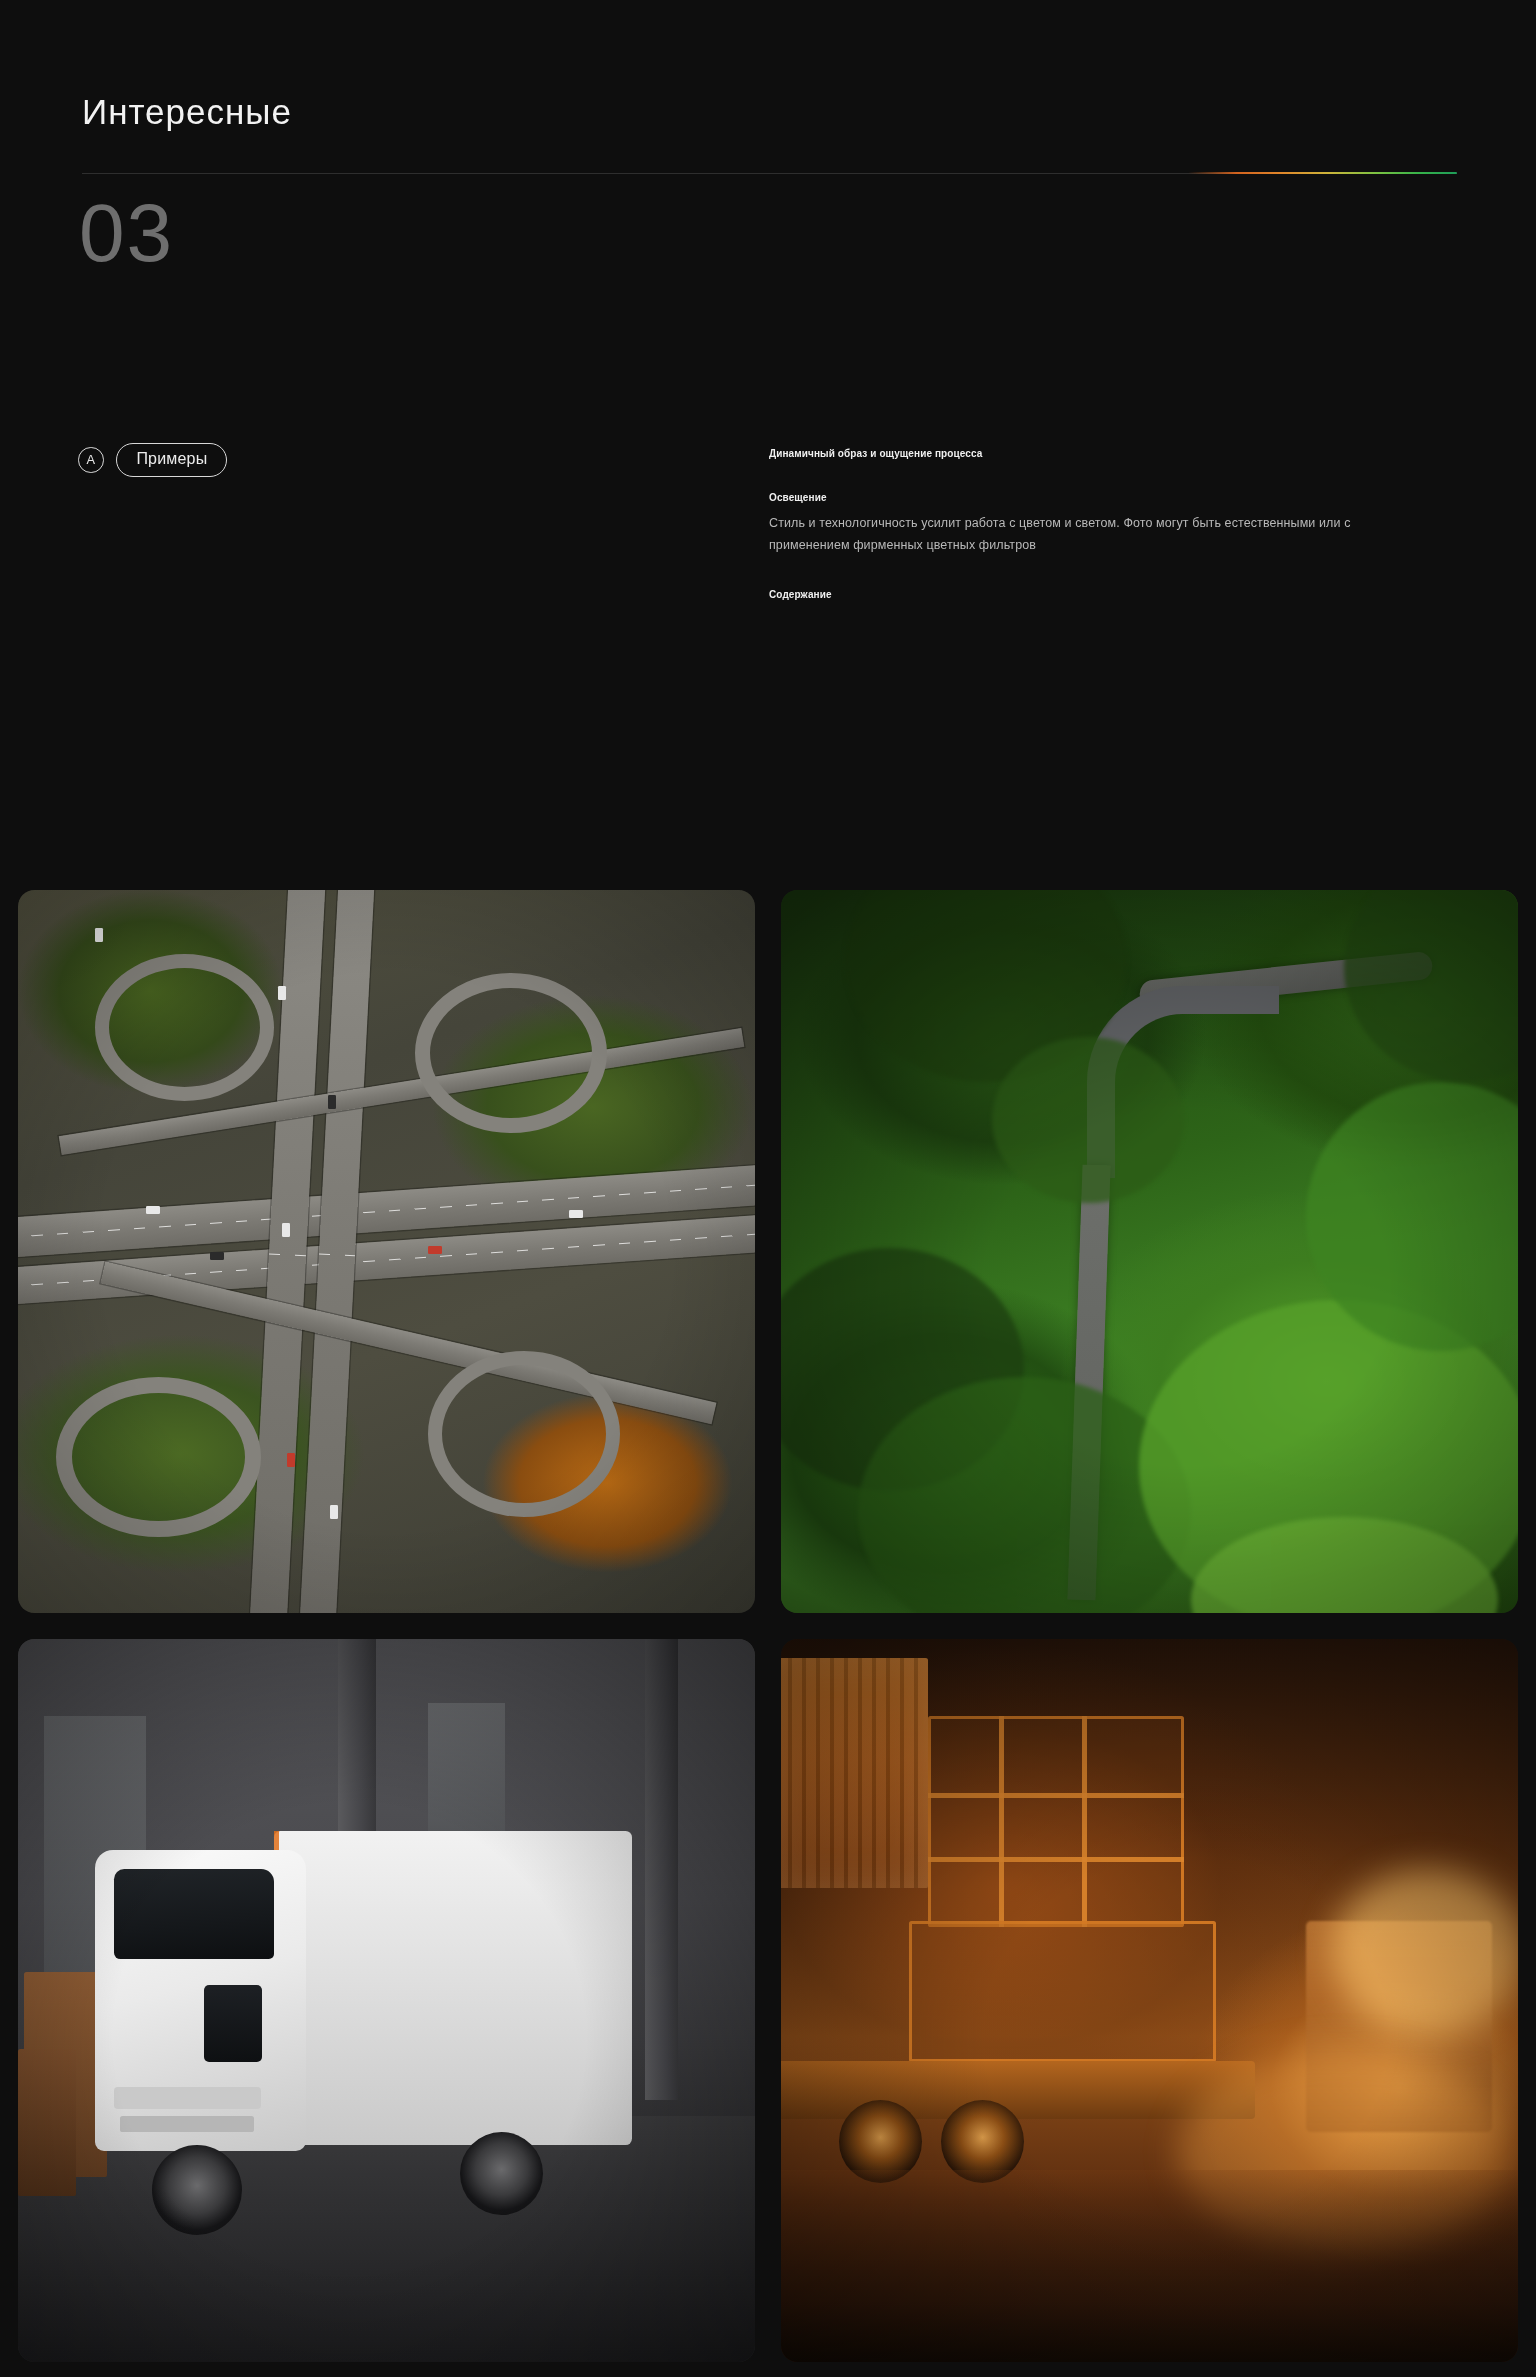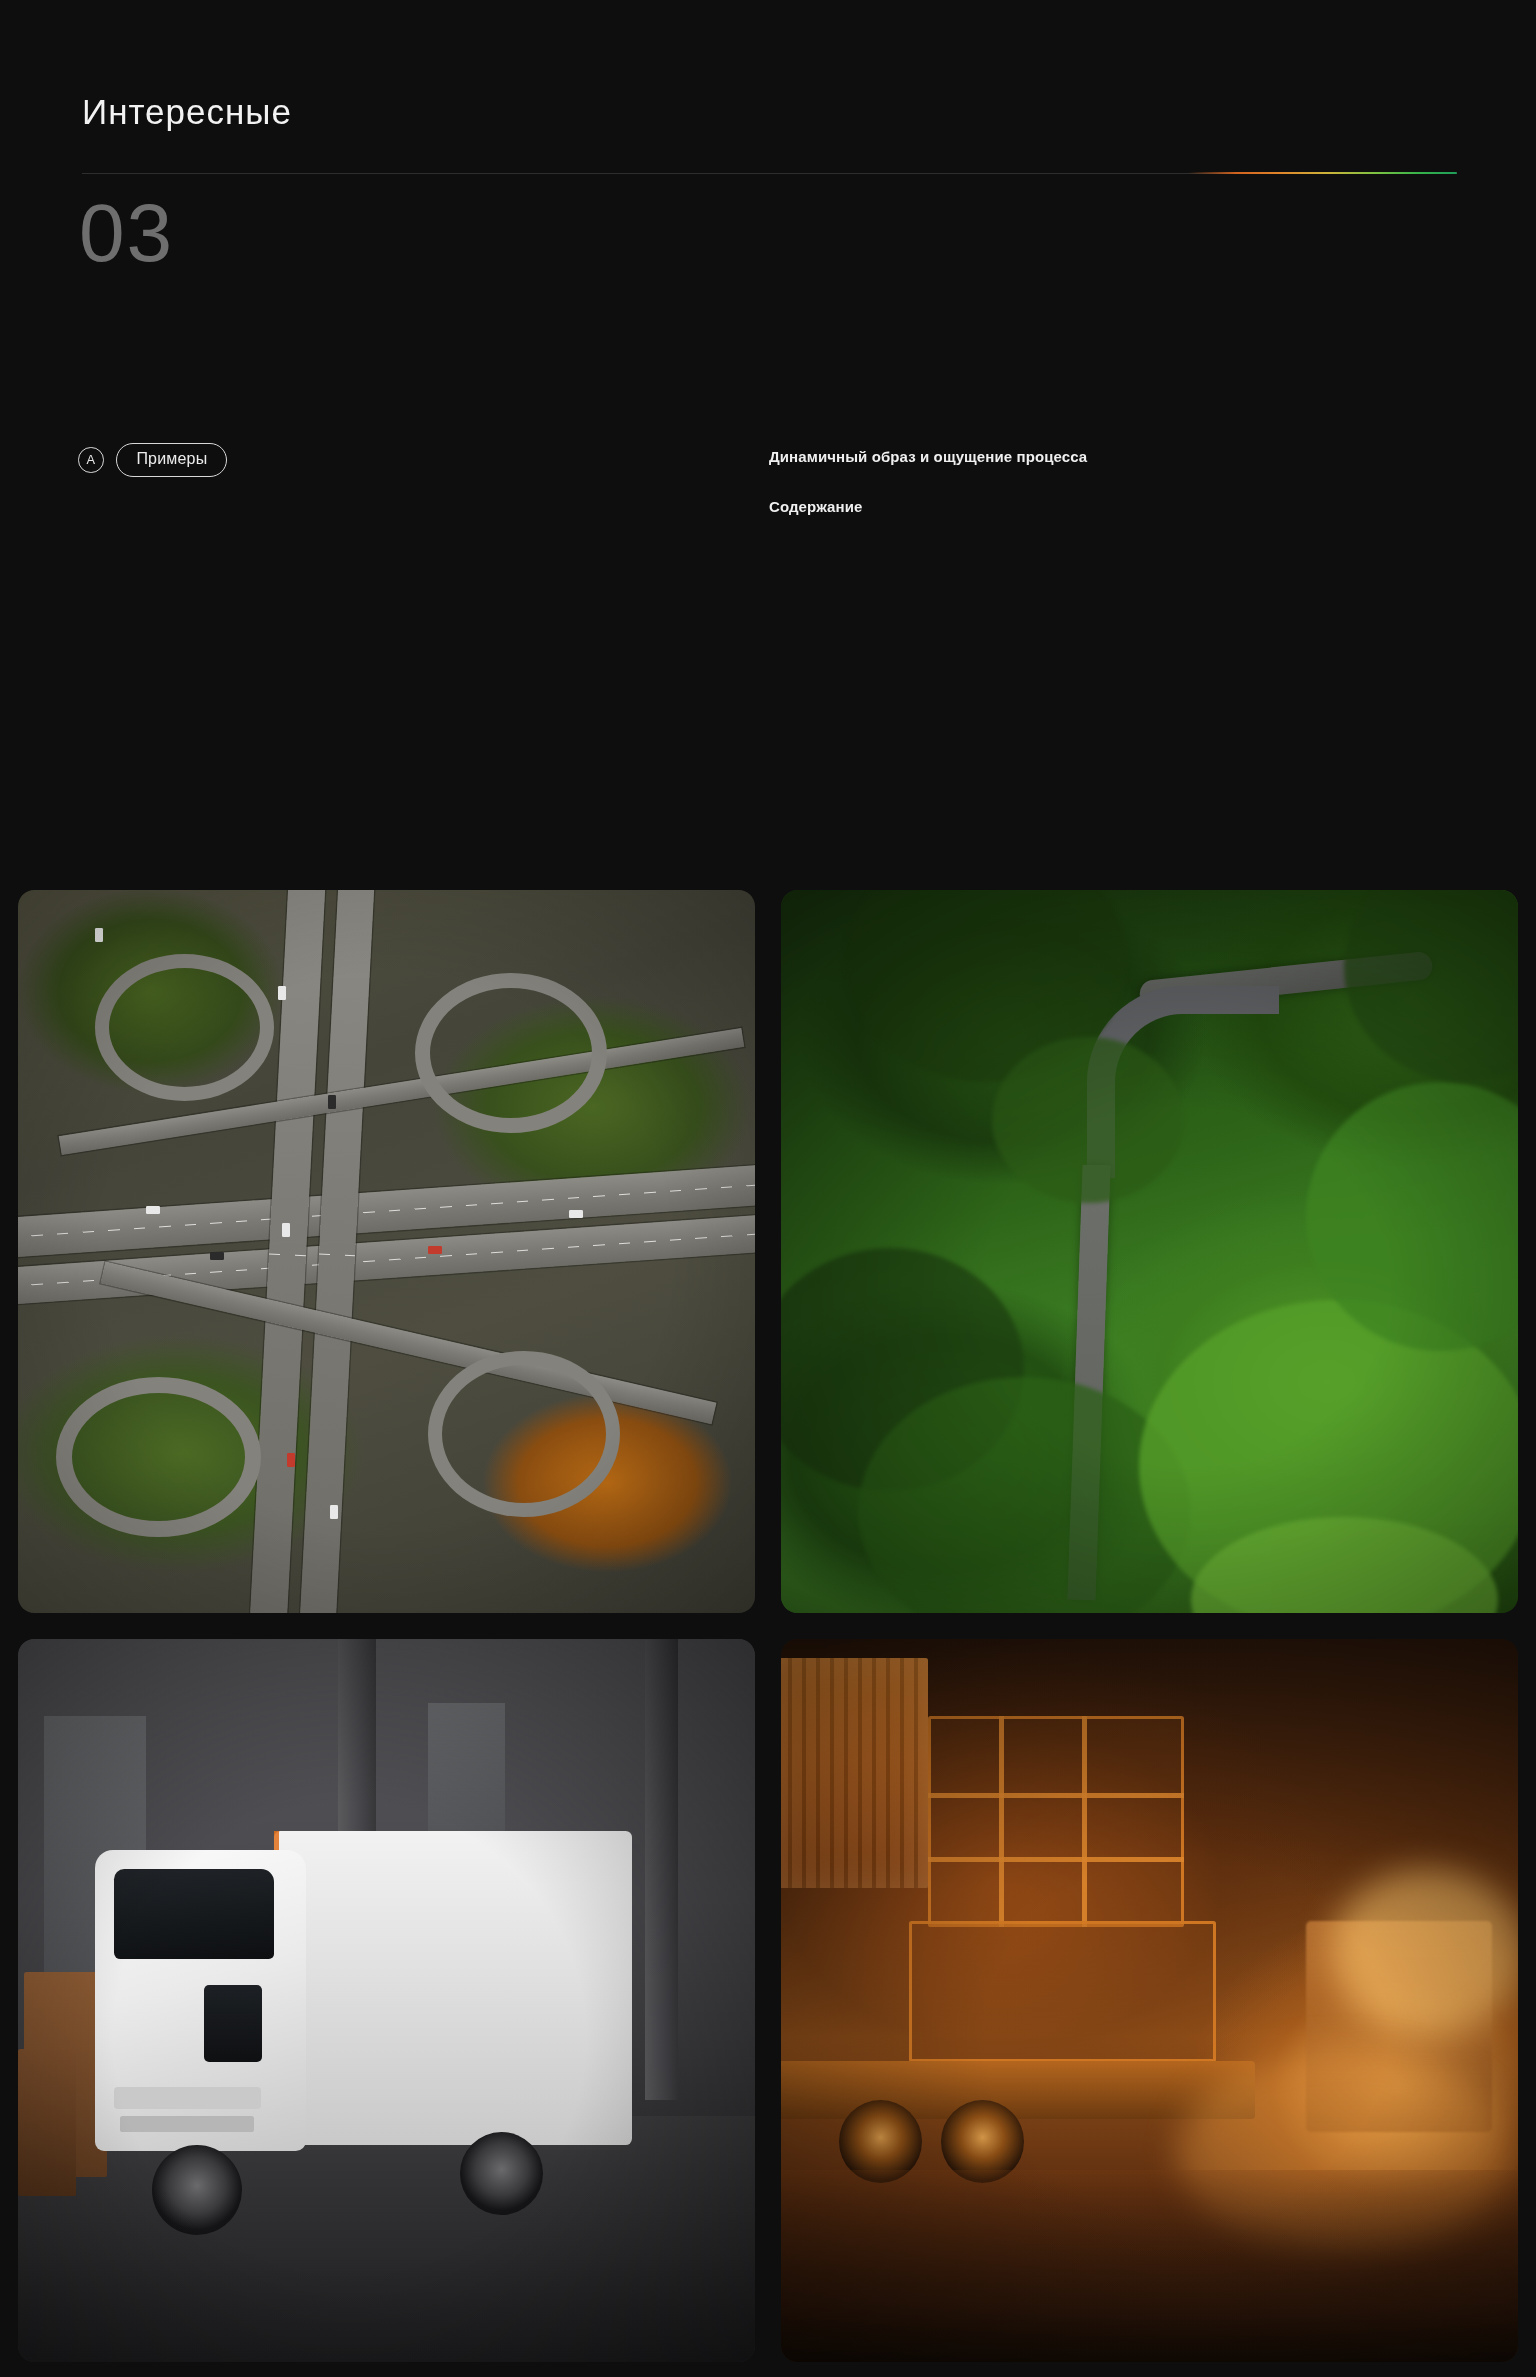--- a/index.html
+++ b/index.html
@@ -117,21 +117,21 @@
   .text-col {
     position: absolute;
     left: 769px;
     top: 448px;
     width: 595px;
   }
 
   .block + .block { margin-top: 33px; }
 
   .block-title {
-    font-size: 15px;
+    font-size: 10px;
     font-weight: 700;
     color: #f0f0f0;
     letter-spacing: 0.1px;
     margin-bottom: 10.2px;
   }
 
   .block-body {
     font-size: 12.5px;
     line-height: 1.72;
     color: #b9b9b9;
@@ -318,20 +318,24 @@
   </div>
 
   <div class="label-row">
     <div class="letter-badge">A</div>
     <div class="pill">Примеры</div>
   </div>
 
   <div class="text-col">
     <div class="block">
       <div class="block-title">Динамичный образ и ощущение процесса</div>
+    </div>
+    <div class="block">
+      <div class="block-title">Освещение</div>
+      <div class="block-body">Стиль и технологичность усилит работа с цветом и светом. Фото могут быть естественными или с применением фирменных цветных фильтров</div>
     </div>
     <div class="block">
       <div class="block-title">Содержание</div>
     </div>
   </div>
 
   <div class="grid">
 
     <div class="photo ph-interchange">
 

